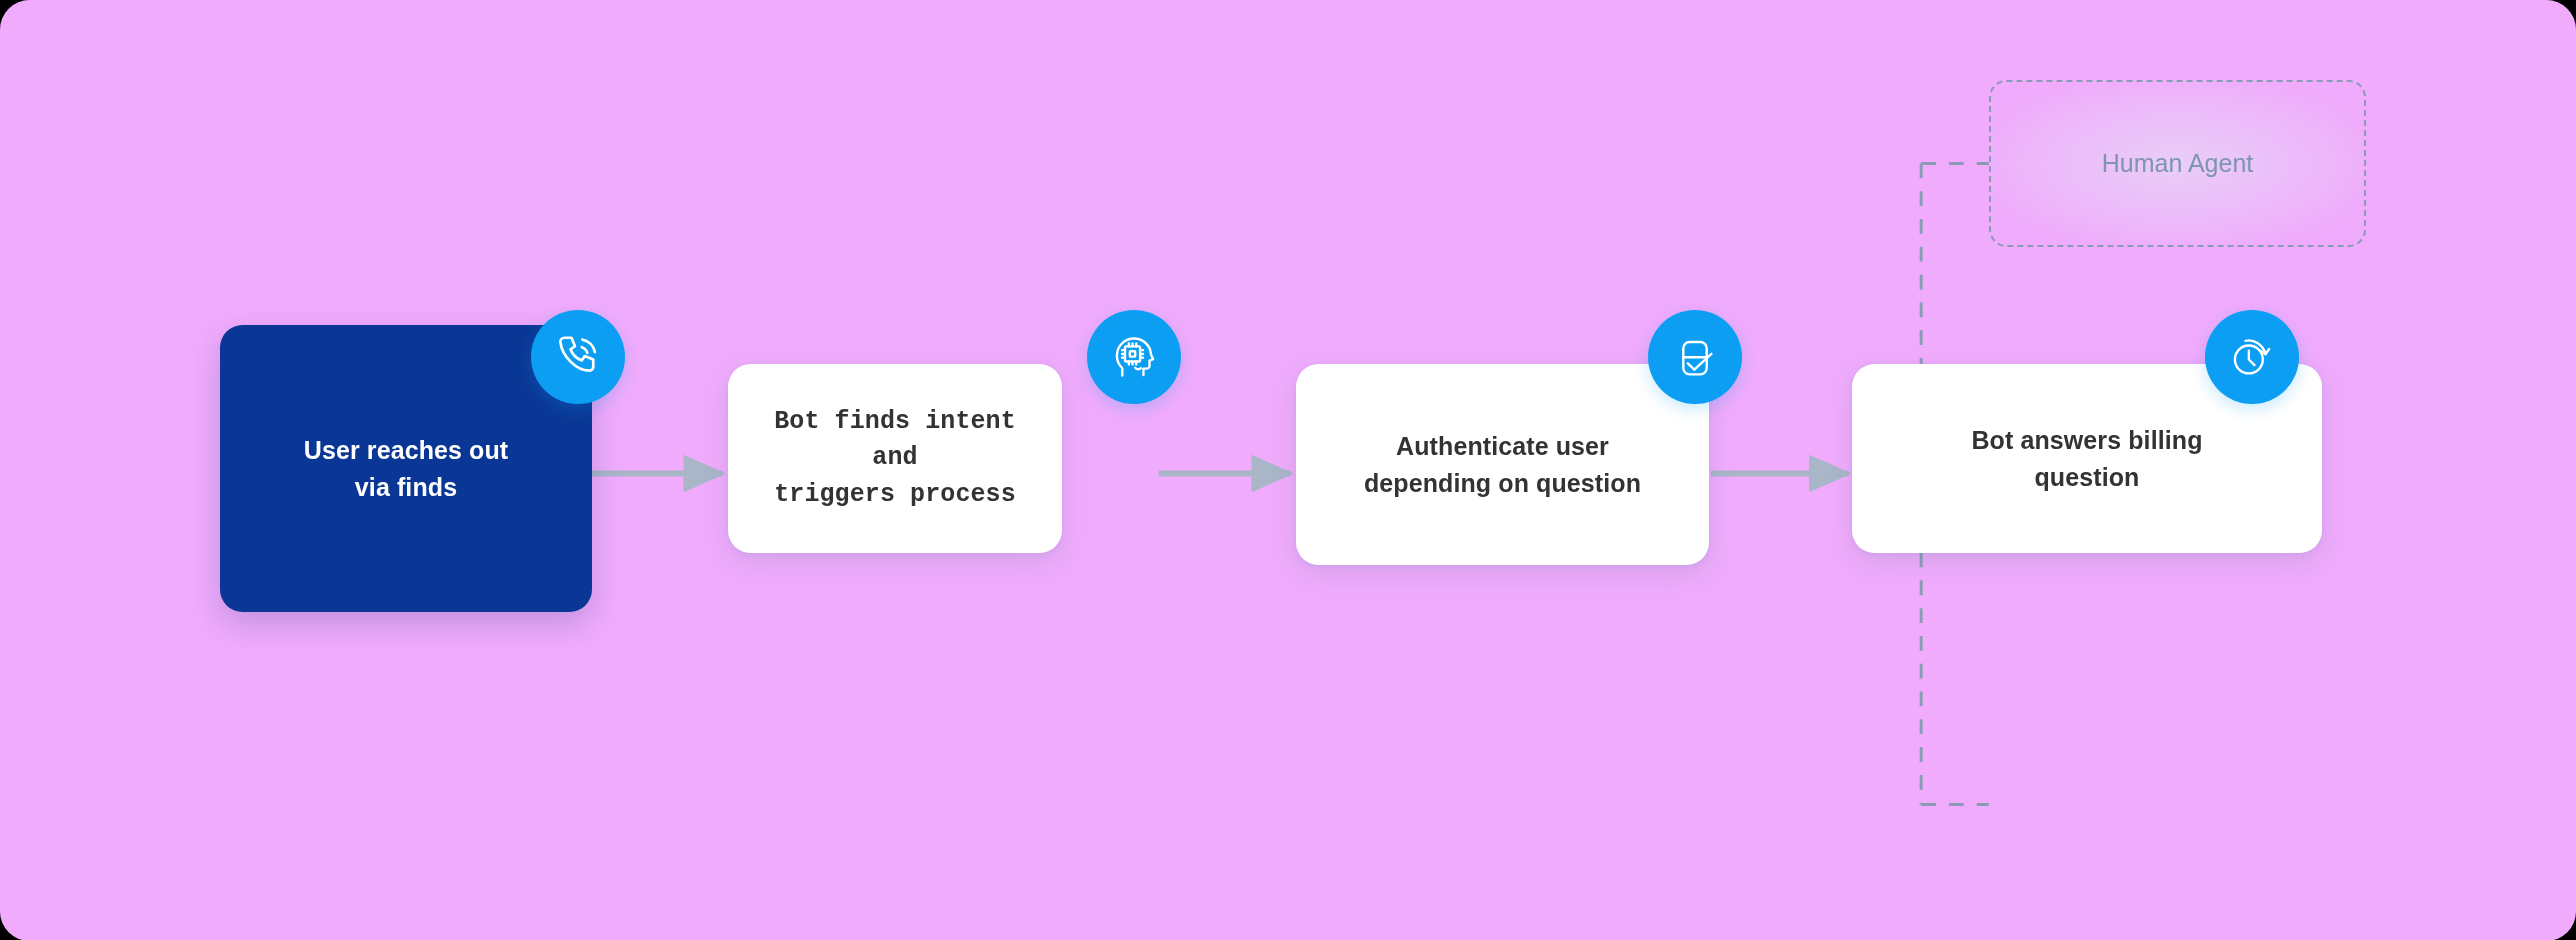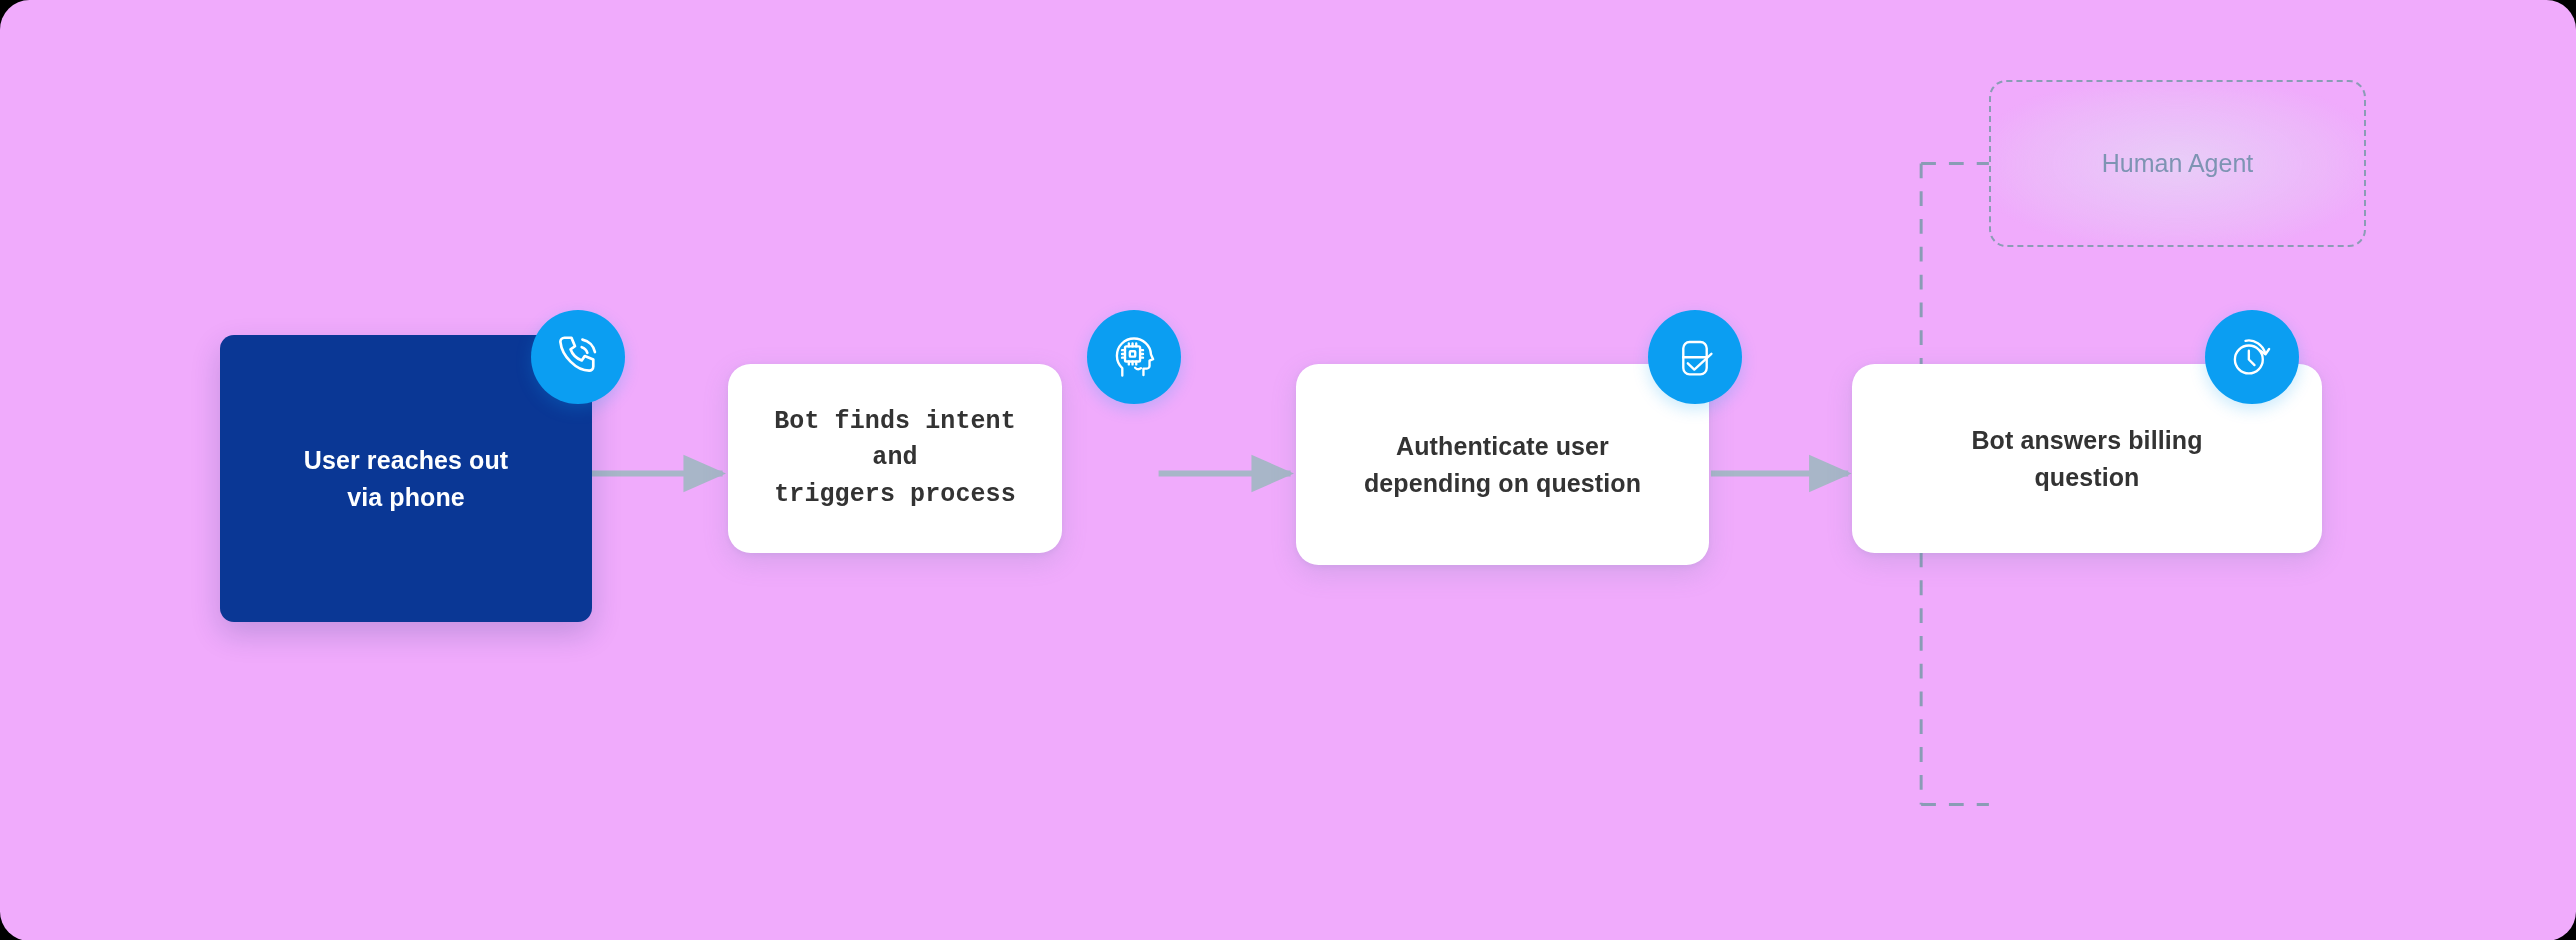--- a/index.html
+++ b/index.html
@@ -130,24 +130,24 @@
 
       <path d="M 2212 926 L 2290 926"></path>
     </g>
   </svg>
 
   <div class="ghost" style="left:1989px; top:80px; width:377px; height:167px;">
     <div class="ghost-text">Human Agent</div>
   </div>
 
 
-  <div class="card primary" style="left:220px; top:335px; width:372px; height:287px;border-radius:14px;">
+  <div class="card primary" style="left:220px; top:325px; width:372px; height:287px;">
     <div class="card-text">
       <span>User reaches out</span><br>
-      <span>via phone</span>
+      <span>via finds</span>
     </div>
   </div>
   <div class="badge" style="left:531px; top:310px;">
     <span>
       <svg width="56" height="56" viewBox="0 0 48 48" fill="none" stroke="#ffffff" stroke-width="2.3" stroke-linecap="round" stroke-linejoin="round">
         <path d="M12.4 7.5 h6.0 l3.0 7.3 -3.8 2.6 c1.6 4.4 5.2 8.0 9.6 9.6 l2.6 -3.8 7.3 3.0 v6.0
                  c0 1.9 -1.6 3.5 -3.5 3.5 C22.6 35.7 10.2 23.3 8.9 11 c0 -1.9 1.6 -3.5 3.5 -3.5 z"></path>
         <path d="M27.8 9.1 c5.4 1.1 9.6 5.3 10.7 10.7"></path>
         <path d="M27.2 15.6 c2.3 0.7 4.1 2.5 4.8 4.8"></path>
       </svg>

